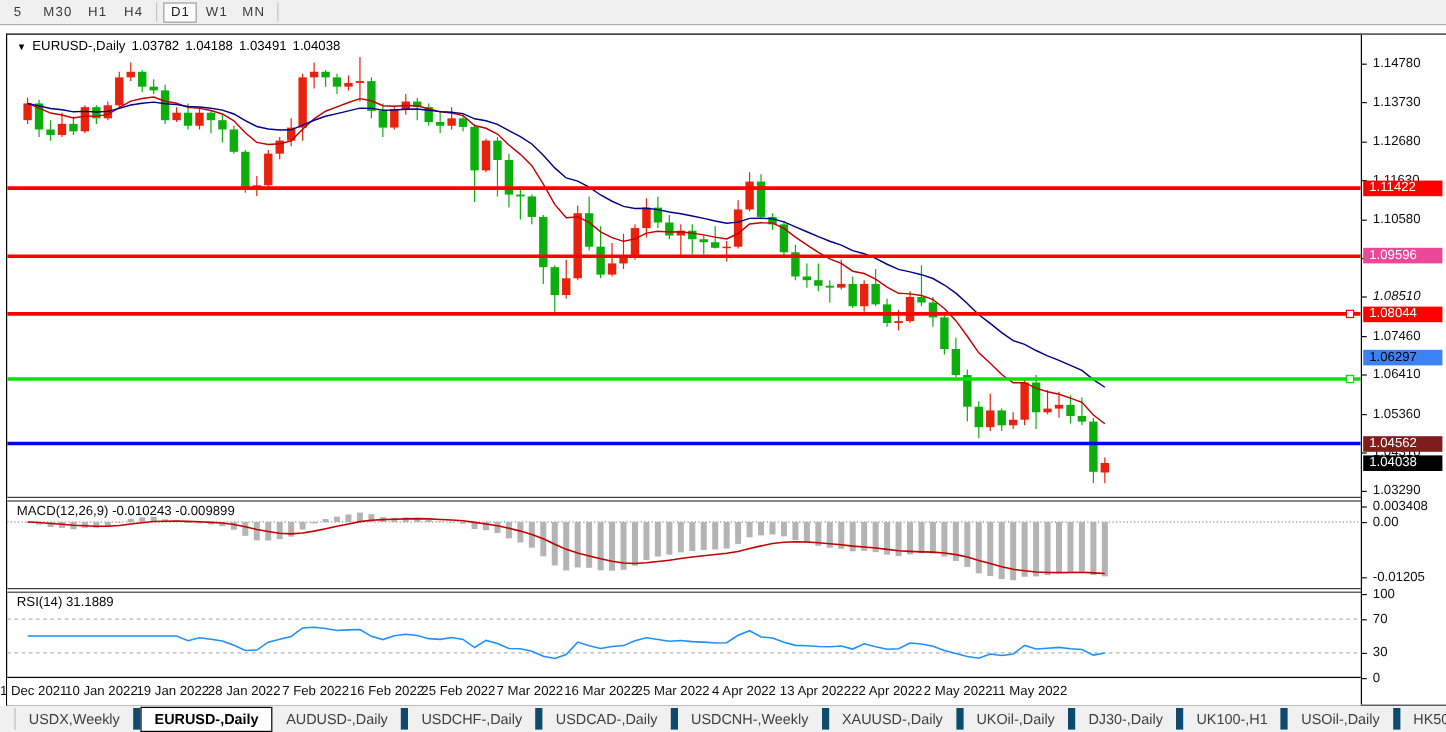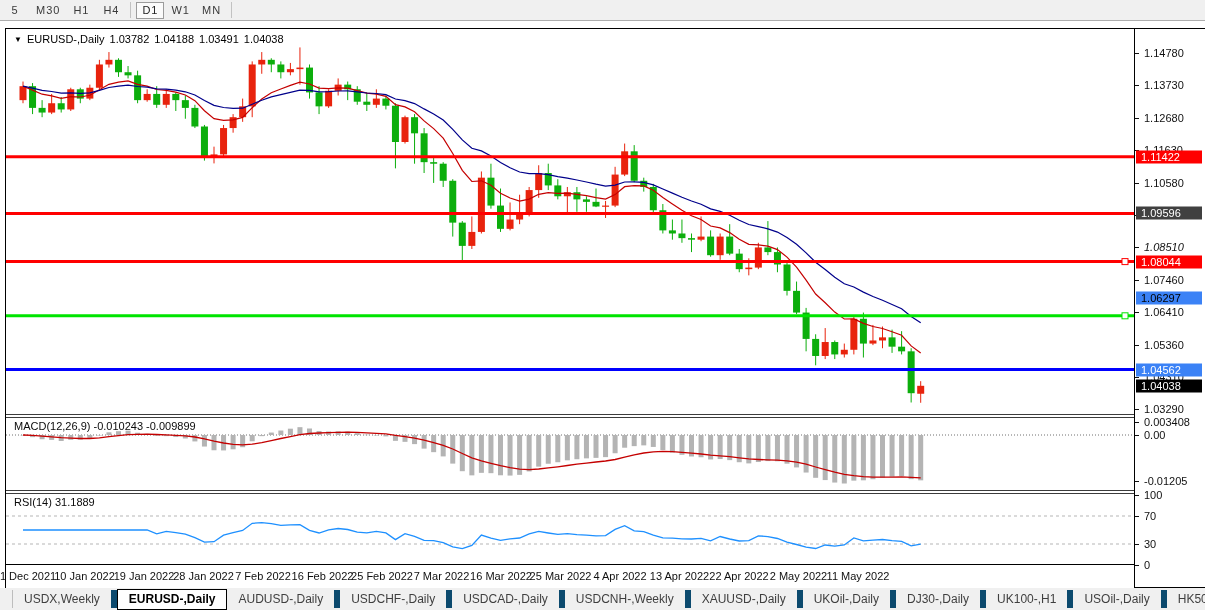--- a/index.html
+++ b/index.html
@@ -443,24 +443,24 @@
       <div class="tick" style="top: 451.995px;">-0.01205</div>
       <div class="tick-dash" style="top: 466px;"></div>
       <div class="tick" style="top: 466px;">100</div>
       <div class="tick-dash" style="top: 487px;"></div>
       <div class="tick" style="top: 487px;">70</div>
       <div class="tick-dash" style="top: 515px;"></div>
       <div class="tick" style="top: 515px;">30</div>
       <div class="tick-dash" style="top: 536px;"></div>
       <div class="tick" style="top: 536px;">0</div>
       <div class="price-tag" style="top: 127.827px; background: rgb(255, 0, 0); color: rgb(255, 255, 255);">1.11422</div>
-      <div class="price-tag" style="top: 184.453px; background: #404040; color: rgb(255, 255, 255);">1.09596</div>
+      <div class="price-tag" style="top: 184.453px; background: #ec4899; color: rgb(255, 255, 255);">1.09596</div>
       <div class="price-tag" style="top: 232.582px; background: rgb(255, 0, 0); color: rgb(255, 255, 255);">1.08044</div>
       <div class="price-tag" style="top: 269px; background: #3b82f6; color: rgb(0, 0, 0);">1.06297</div>
-      <div class="price-tag" style="top: 340.561px; background: #3b82f6; color: rgb(255, 255, 255);">1.04562</div>
+      <div class="price-tag" style="top: 340.561px; background: #7f1d1d; color: rgb(255, 255, 255);">1.04562</div>
       <div class="price-tag" style="top: 356.811px; background: rgb(0, 0, 0); color: rgb(255, 255, 255);">1.04038</div>
     </div>
 </div>
 
 <div class="tabbar" id="tabbar">
     <div class="tab">USDX,Weekly</div>
     <div class="tab active">EURUSD-,Daily</div>
     <div class="tab">AUDUSD-,Daily</div>
     <div class="tab">USDCHF-,Daily</div>
     <div class="tab">USDCAD-,Daily</div>

